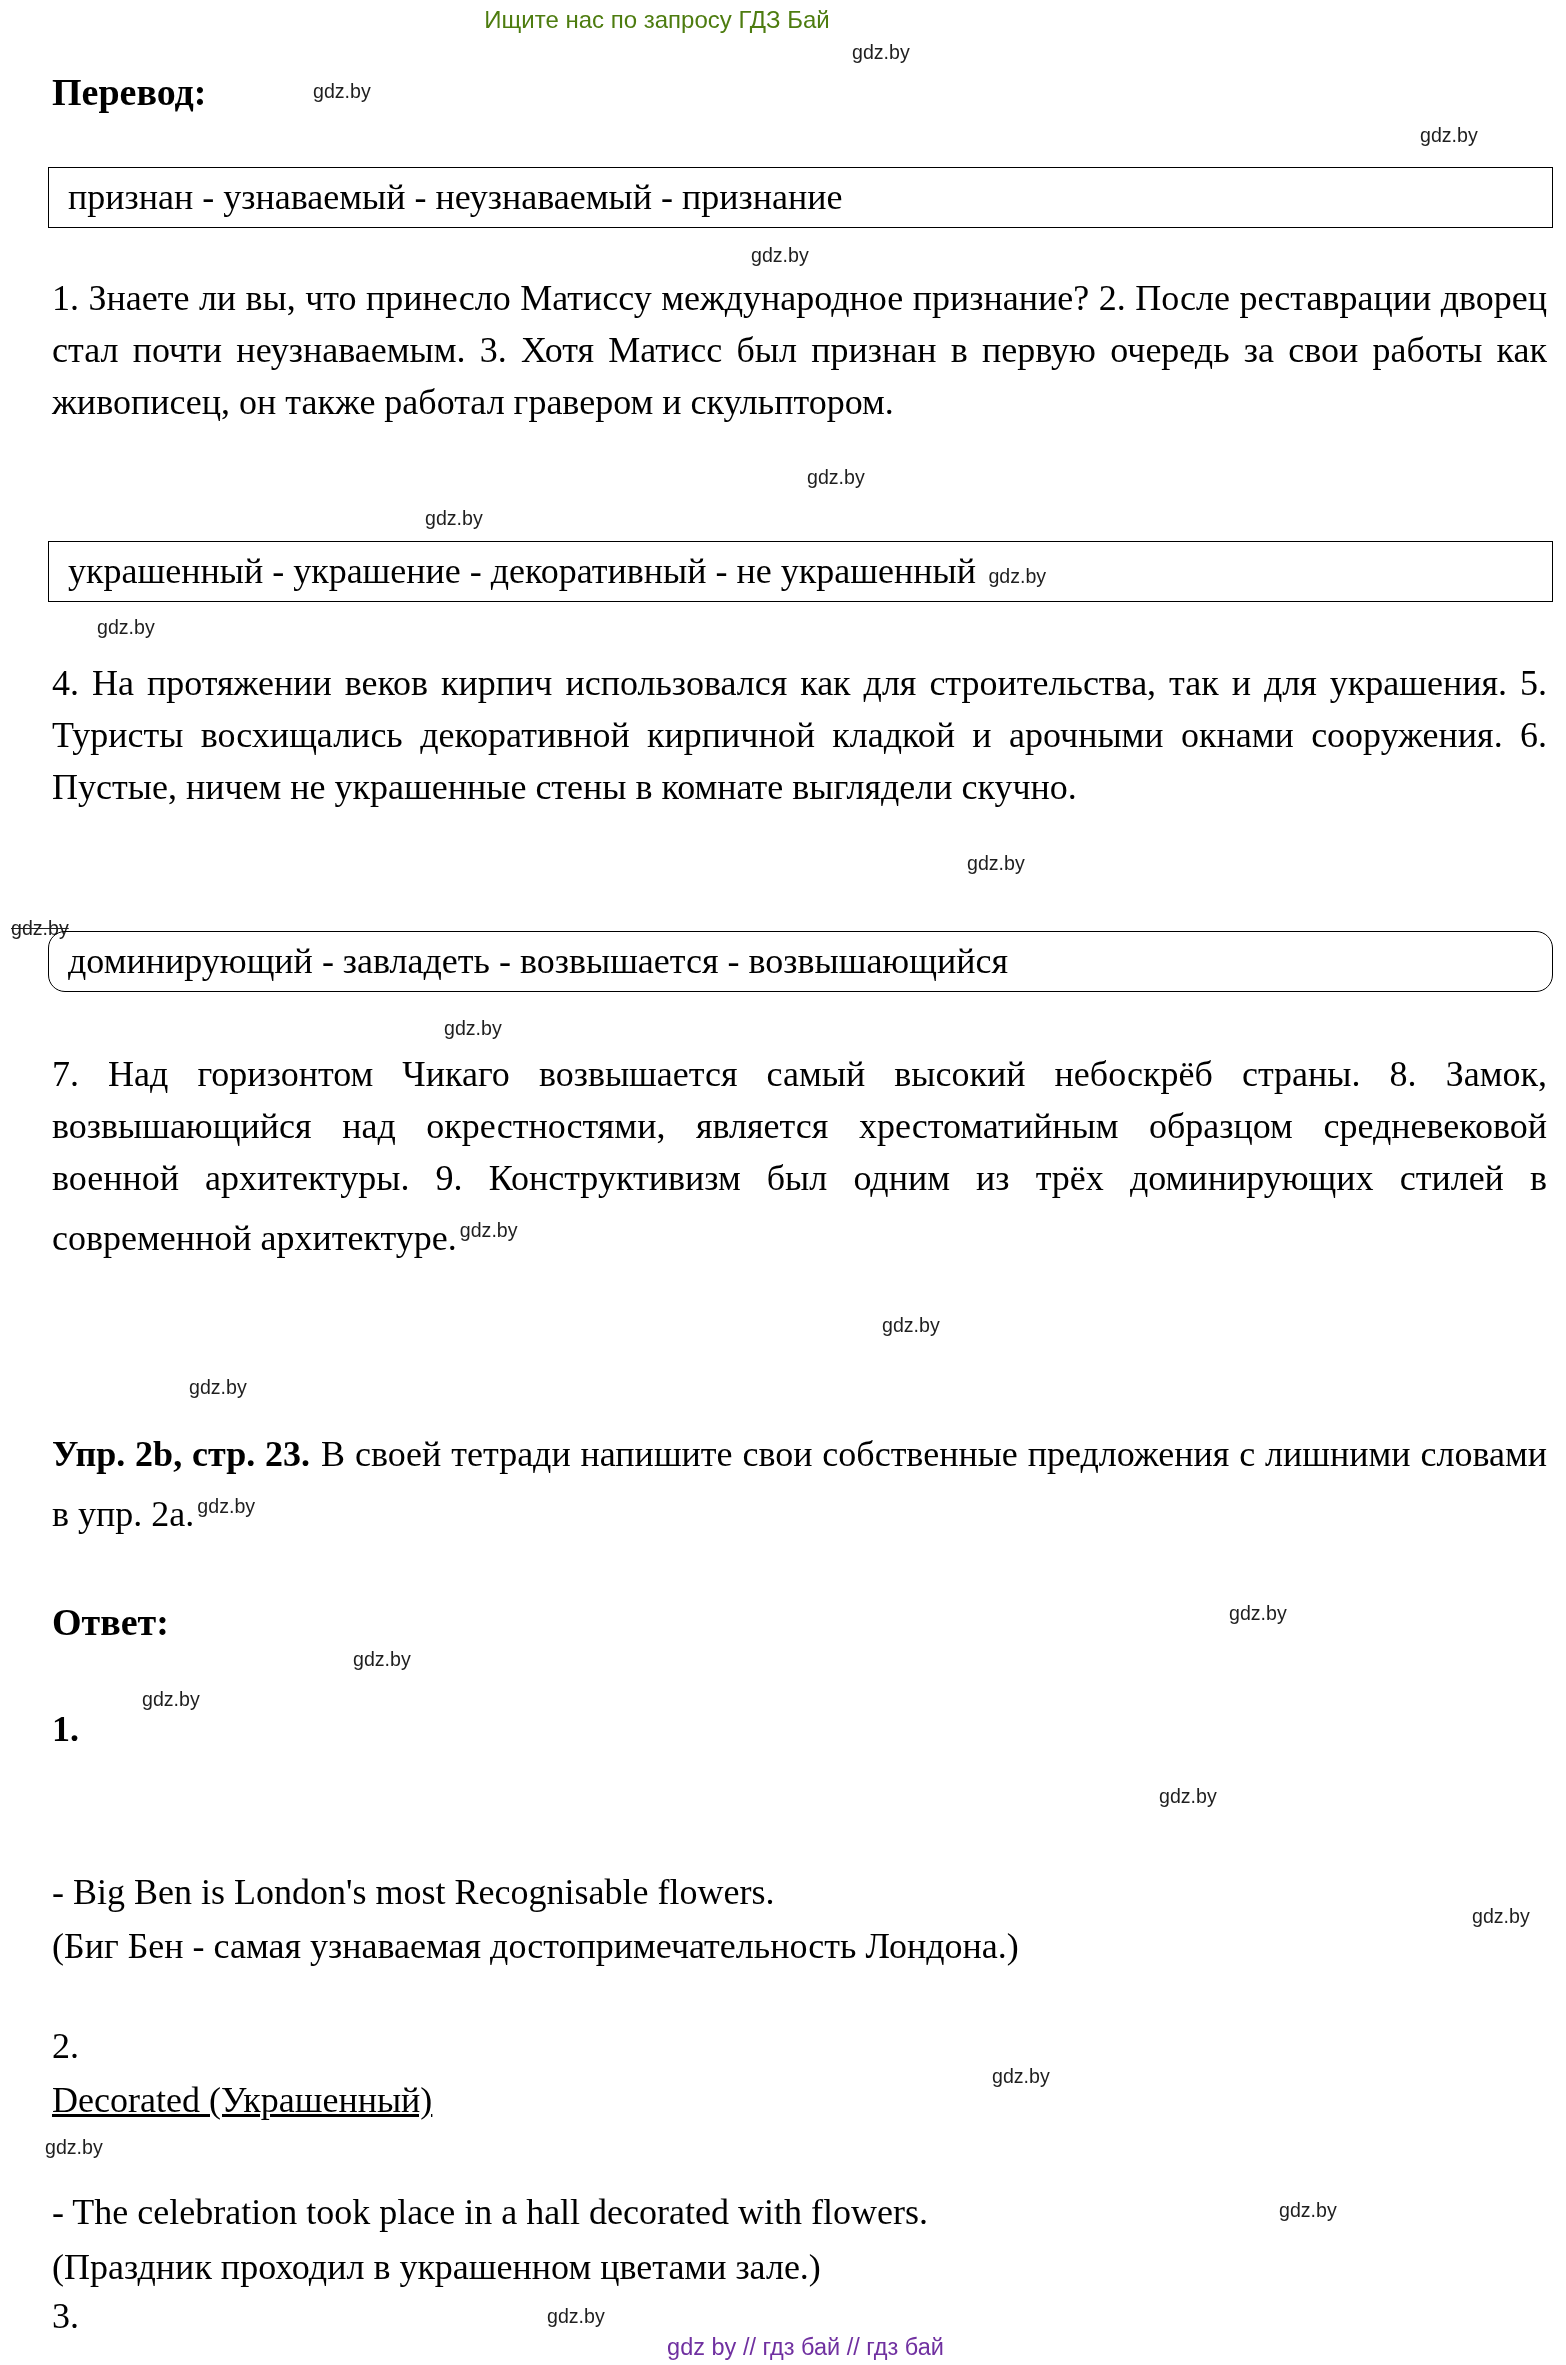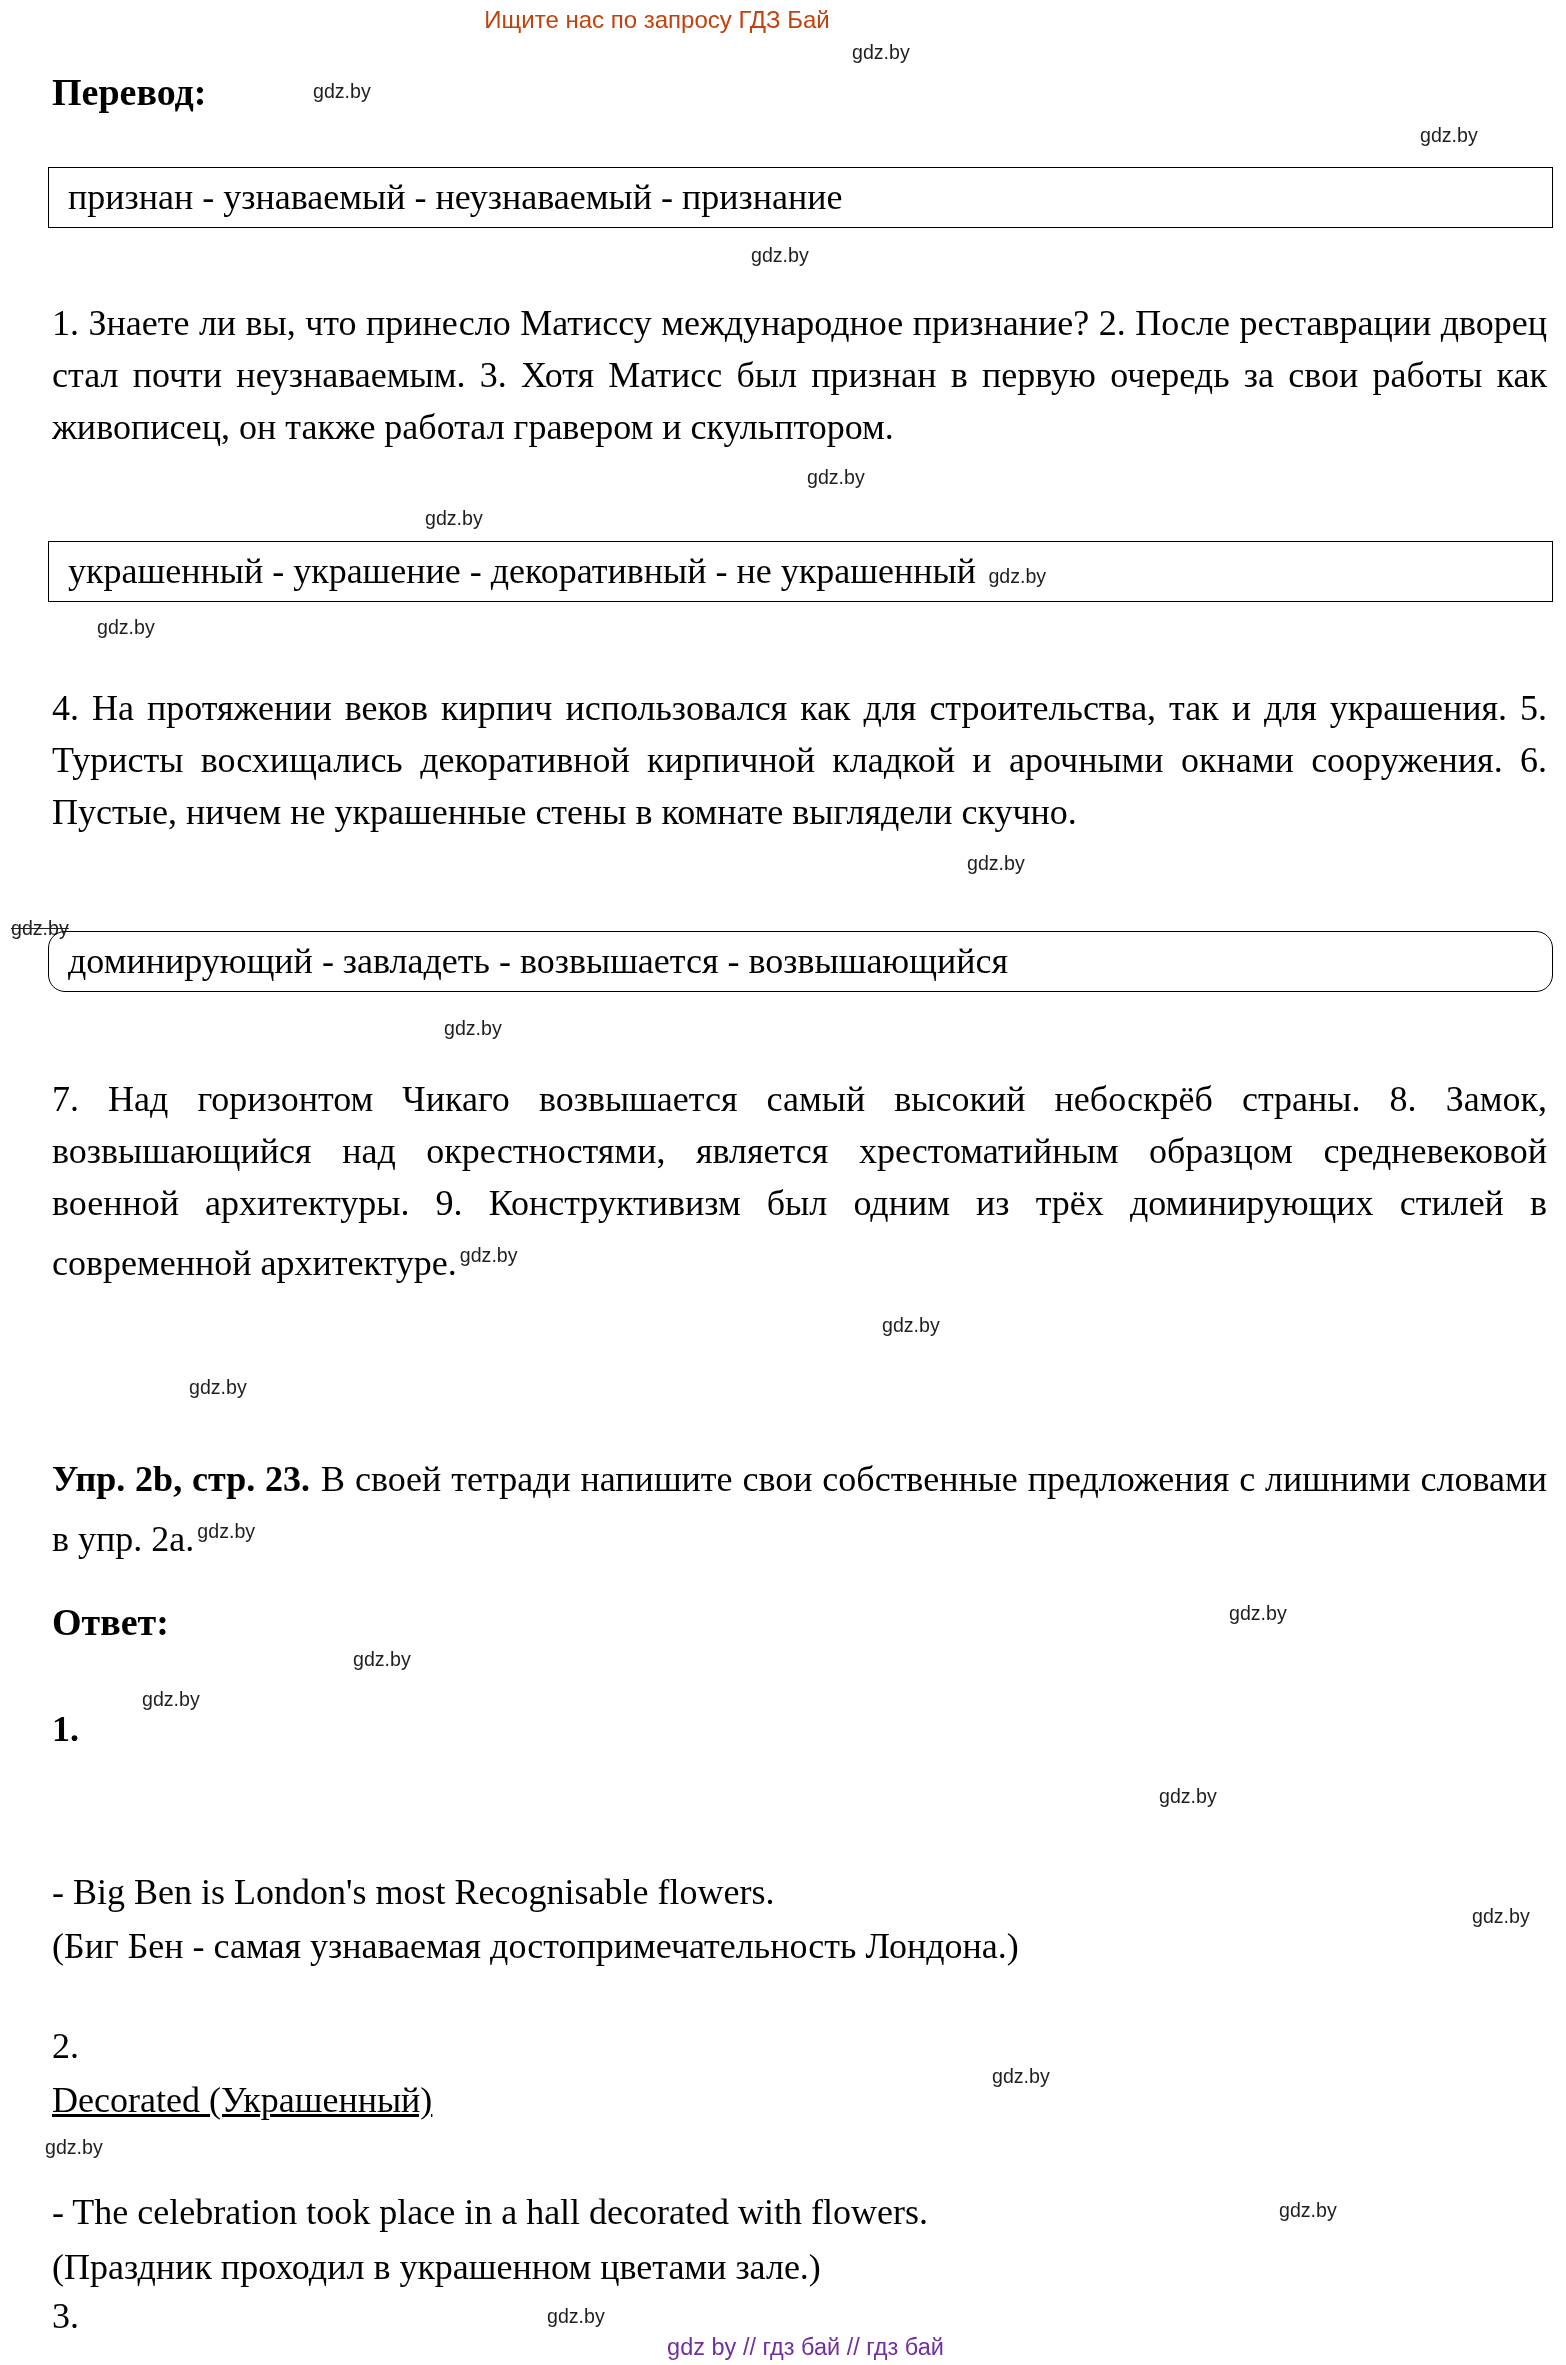--- a/index.html
+++ b/index.html
@@ -11,21 +11,21 @@
     background:#ffffff;
     color:#000000;
     font-family:"Liberation Serif", serif;
     overflow:hidden;
   }
   .promo {
     position:absolute; top:6.3px; left:0; width:1314px;
     text-align:center;
     font-family:"Liberation Sans", sans-serif;
     font-size:24px;
-    color:#c2410c;
+    color:#4d7c0f;
   }
   .wm {
     position:absolute;
     font-family:"Liberation Sans", sans-serif;
     font-size:19.6px;
     color:#1f1f1f;
     white-space:nowrap;
   }
   .heading {
     position:absolute; left:52px;
@@ -41,21 +41,20 @@
   .wm-inline {
     font-family:"Liberation Sans", sans-serif;
     font-size:19.6px; color:#1f1f1f;
     margin-left:12.5px;
   }
   sup.wm-inline { margin-left:3.1px; vertical-align:super; }
   .para {
     position:absolute; left:52px; width:1495px;
     font-size:36px; line-height:52px;
     text-align:justify;
-    margin-top:25px;
   }
   .ex-label { font-weight:bold; margin-right:11px; }
   .num { position:absolute; left:52px; font-size:36px; }
   .num-bold { font-weight:bold; }
   .word-title {
     position:absolute; left:52px;
     font-size:36px; text-decoration:underline;
   }
   .ans-line { position:absolute; left:52px; font-size:36px; white-space:nowrap; }
   .footer {

